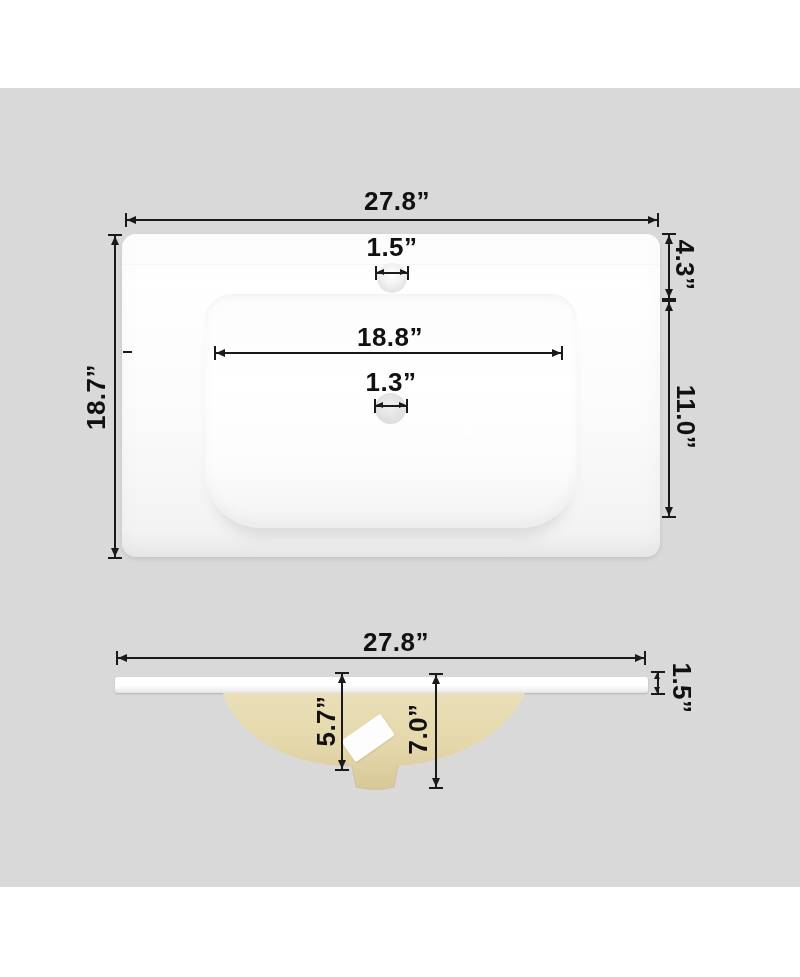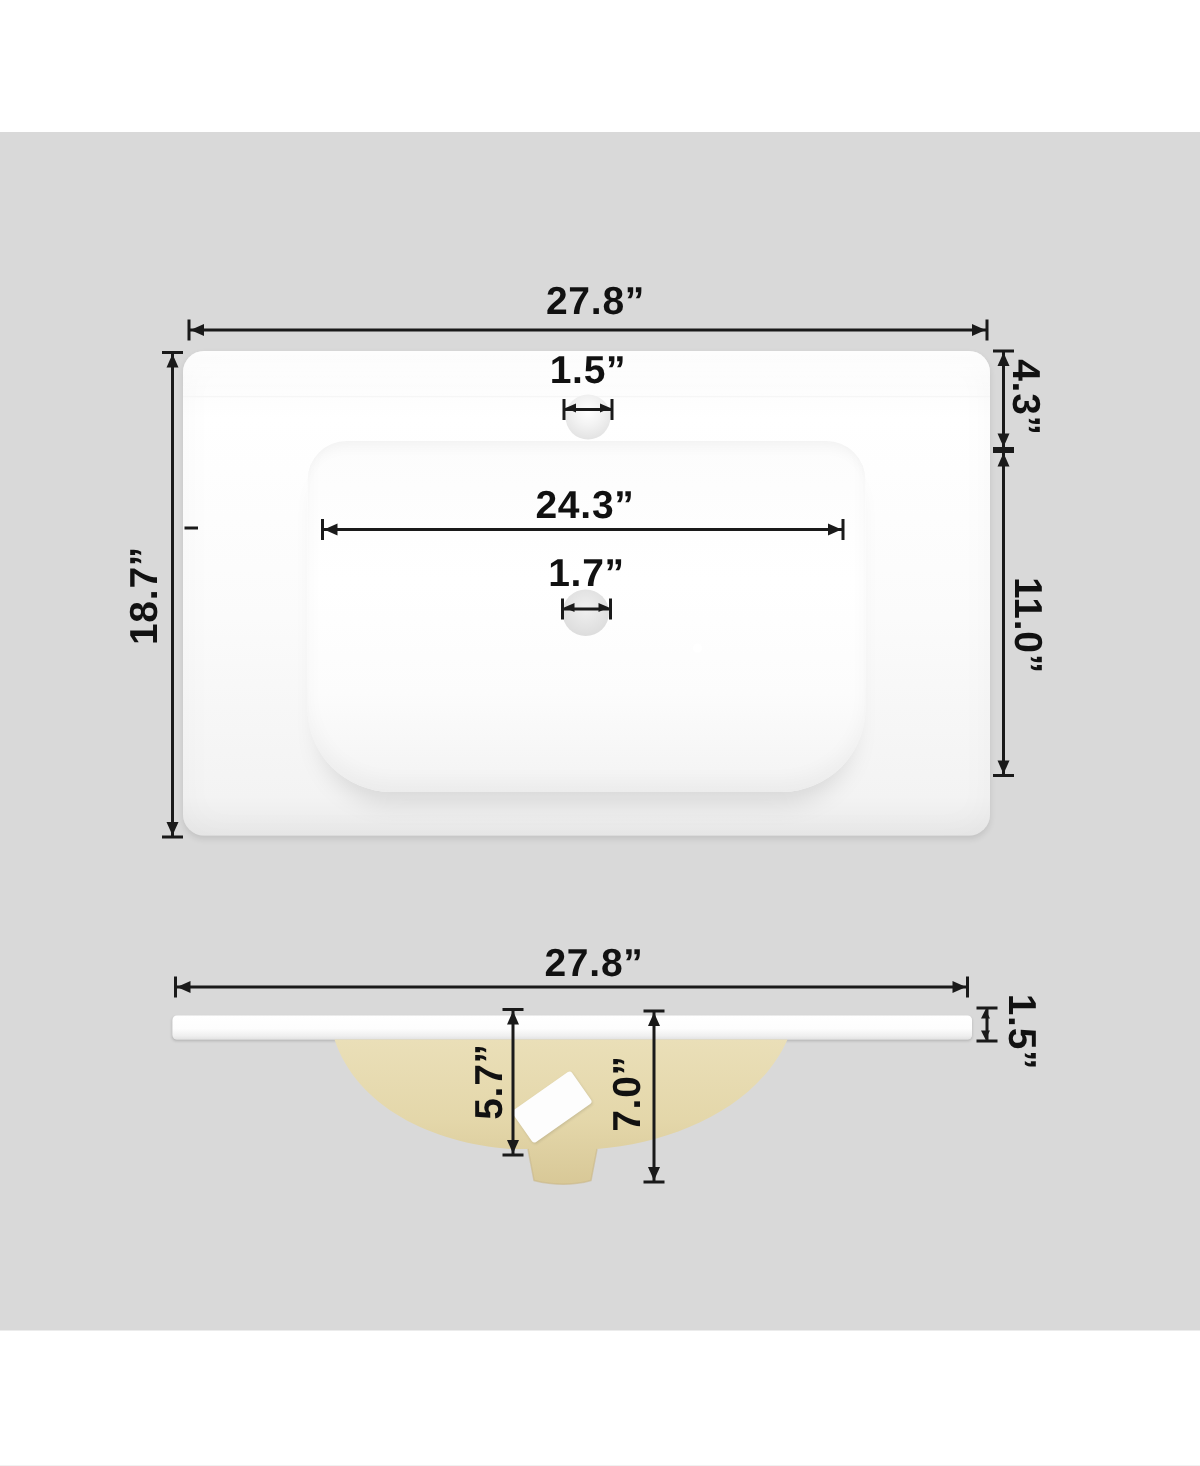--- a/index.html
+++ b/index.html
@@ -159,29 +159,29 @@
       <span class="ah ah-right"></span>
   </div>
   <div class="dlabel" style="left:392px; top:247px;">1.5”</div>
 
   <div class="dim-h" style="left:215px; top:352px; width:347px;">
     <span class="tick-v tl"></span>
       <span class="tick-v tr"></span>
     <span class="ah ah-left"></span>
       <span class="ah ah-right"></span>
   </div>
-  <div class="dlabel" style="left:390px; top:337px;">24.3”</div>
+  <div class="dlabel" style="left:390px; top:337px;">18.8”</div>
 
   <div class="dim-h small" style="left:375px; top:405px; width:32px;">
     <span class="tick-v tl"></span>
       <span class="tick-v tr"></span>
     <span class="ah ah-left"></span>
       <span class="ah ah-right"></span>
   </div>
-  <div class="dlabel" style="left:391px; top:382px;">1.7”</div>
+  <div class="dlabel" style="left:391px; top:382px;">1.3”</div>
 
   <div class="dim-v" style="left:114px; top:235px; height:323px;">
     <span class="tick-h tt"></span>
       <span class="tick-h tb"></span>
     <span class="ah av-up"></span>
       <span class="ah av-down"></span>
   </div>
   <div class="dlabel rot-ccw" style="left:96px; top:397px;">18.7”</div>
   <div class="edge-tick"></div>
 

